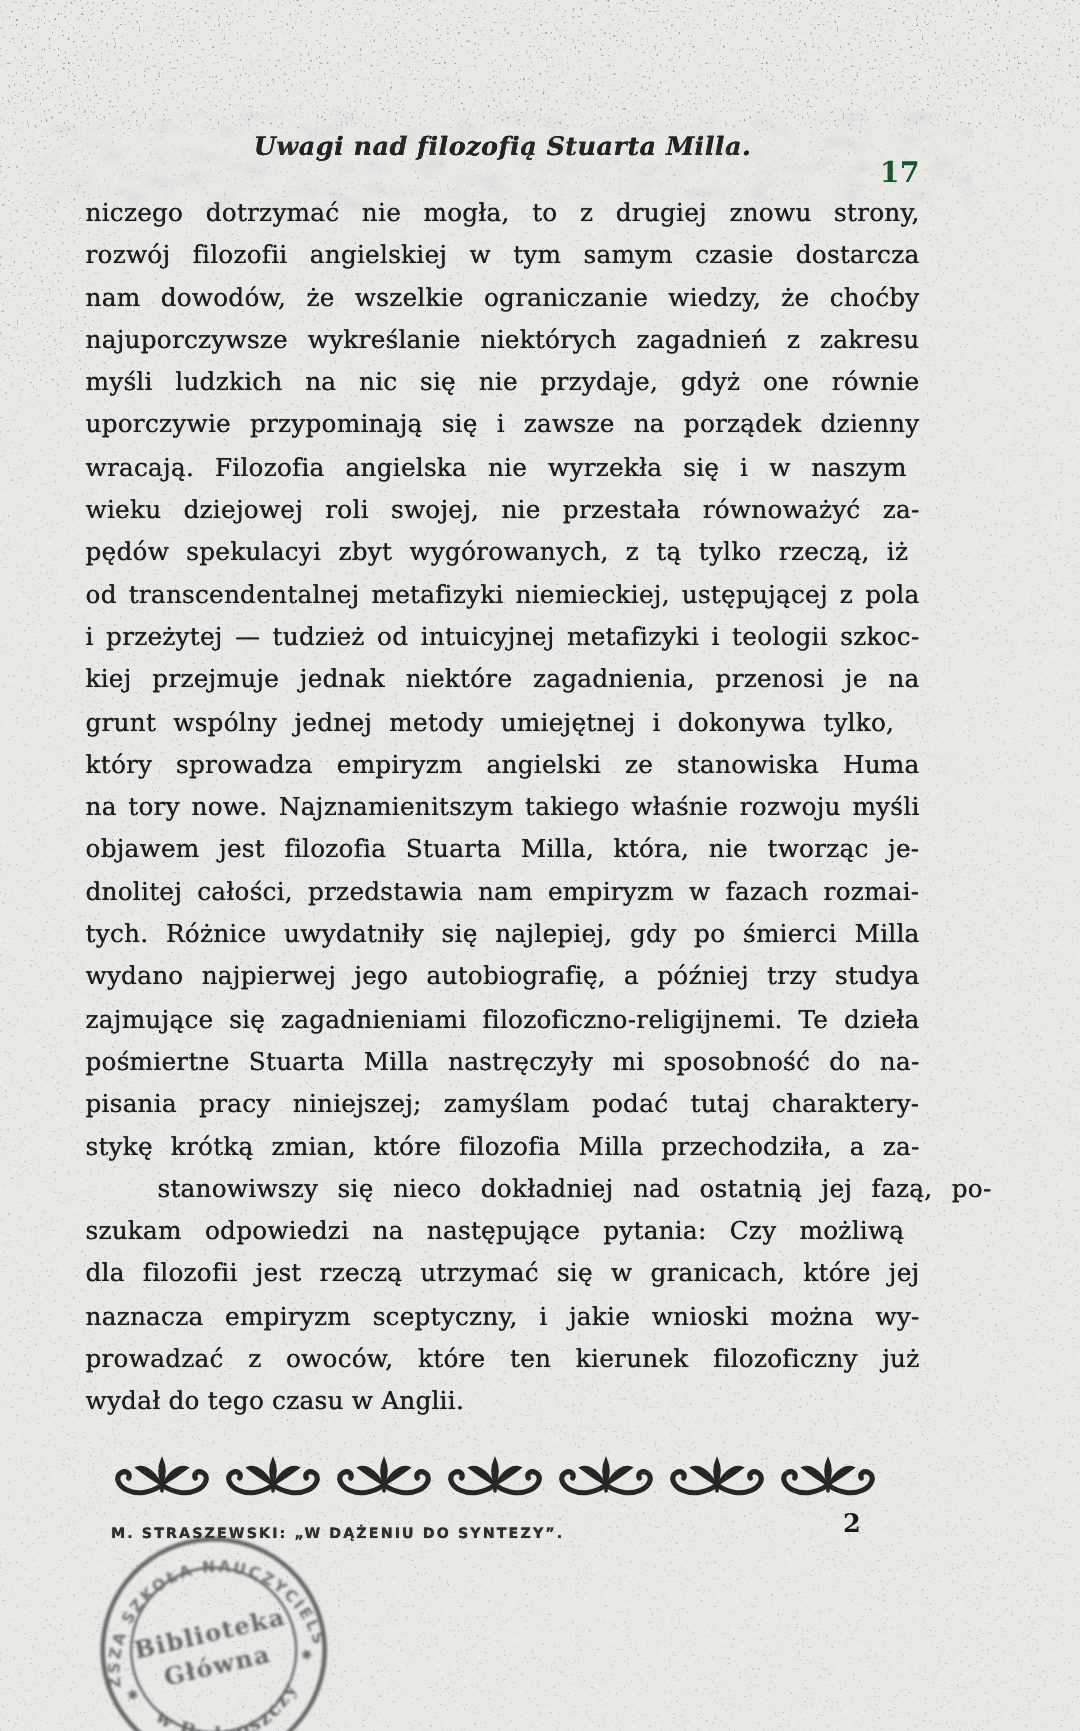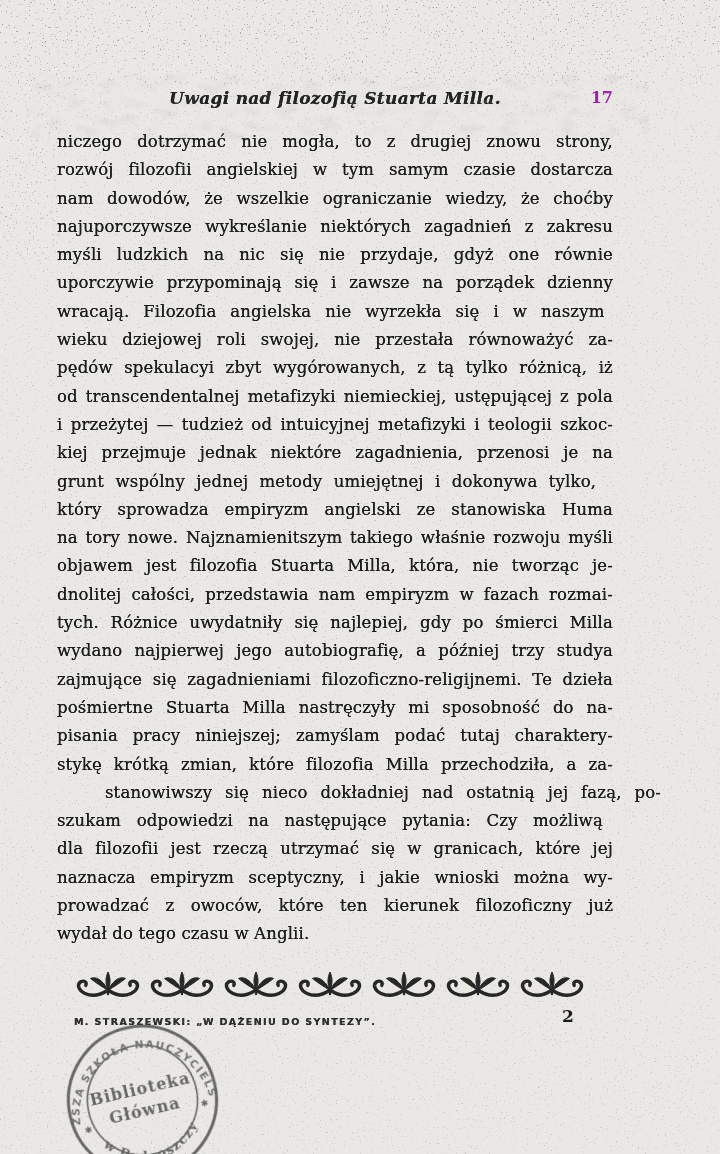--- a/index.html
+++ b/index.html
@@ -14,22 +14,22 @@
   
   .header{
     position:absolute;left:57px;top:88px;width:556px;height:24px;
   }
   .header .title{
     display:block;text-align:center;
     font-style:italic;font-weight:700;font-size:17px;letter-spacing:.3px;
     color:#222;text-shadow:0 0 .4px #222;
   }
   .header .pagenum{
-    position:absolute;right:0;top:0;
-    font-weight:700;font-size:16px;font-style:normal;color:#a21caf;
+    position:absolute;right:0;top:16px;
+    font-weight:700;font-size:19px;font-style:normal;color:#14532d;
   }
 
   
   .text-block{
     position:absolute;left:57px;top:128px;width:556px;
   }
   .line{
     height:28.3px;line-height:28.3px;overflow:visible;
     font-size:16.5px;letter-spacing:.15px;
     text-shadow:0 0 .45px #1c1c1c;
@@ -73,21 +73,21 @@
 
 <div class="text-block" id="text-block">
     <div class="line"><span style="word-spacing: 9.59px;">niczego dotrzymać nie mogła, to z drugiej znowu strony,</span></div>
     <div class="line"><span style="word-spacing: 9.45px;">rozwój filozofii angielskiej w tym samym czasie dostarcza</span></div>
     <div class="line"><span style="word-spacing: 8.13px;">nam dowodów, że wszelkie ograniczanie wiedzy, że choćby</span></div>
     <div class="line"><span style="word-spacing: 7.78px;">najuporczywsze wykreślanie niektórych zagadnień z zakresu</span></div>
     <div class="line"><span style="word-spacing: 9.71px;">myśli ludzkich na nic się nie przydaje, gdyż one równie</span></div>
     <div class="line"><span style="word-spacing: 7.31px;">uporczywie przypominają się i zawsze na porządek dzienny</span></div>
     <div class="line"><span style="word-spacing: 8.55px;">wracają.  Filozofia angielska nie wyrzekła się i w naszym</span></div>
     <div class="line"><span style="word-spacing: 9.42px;">wieku dziejowej roli swojej, nie przestała równoważyć za-</span></div>
-    <div class="line"><span style="word-spacing: 6.12px;">pędów spekulacyi zbyt wygórowanych, z tą tylko różnicą, iż</span></div>
+    <div class="line"><span style="word-spacing: 6.12px;">pędów spekulacyi zbyt wygórowanych, z tą tylko rzeczą, iż</span></div>
     <div class="line"><span style="word-spacing: 2.61px;">od transcendentalnej metafizyki niemieckiej, ustępującej z pola</span></div>
     <div class="line"><span style="word-spacing: 2.9px;">i przeżytej — tudzież od intuicyjnej metafizyki i teologii szkoc-</span></div>
     <div class="line"><span style="word-spacing: 8.39px;">kiej przejmuje jednak niektóre zagadnienia, przenosi je na</span></div>
     <div class="line"><span style="word-spacing: 6.03px;">grunt wspólny jednej metody umiejętnej i dokonywa tylko,</span></div>
     <div class="line"><span style="word-spacing: 10.48px;">który sprowadza empiryzm angielski ze stanowiska Huma</span></div>
     <div class="line"><span style="word-spacing: 2.39px;">na tory nowe. Najznamienitszym takiego właśnie rozwoju myśli</span></div>
     <div class="line"><span style="word-spacing: 7.63px;">objawem jest filozofia Stuarta Milla, która, nie tworząc je-</span></div>
     <div class="line"><span style="word-spacing: 4.68px;">dnolitej całości, przedstawia nam empiryzm w fazach rozmai-</span></div>
     <div class="line"><span style="word-spacing: 6.4px;">tych. Różnice uwydatniły się najlepiej, gdy po śmierci Milla</span></div>
     <div class="line"><span style="word-spacing: 6.76px;">wydano najpierwej jego autobiografię, a później trzy studya</span></div>

